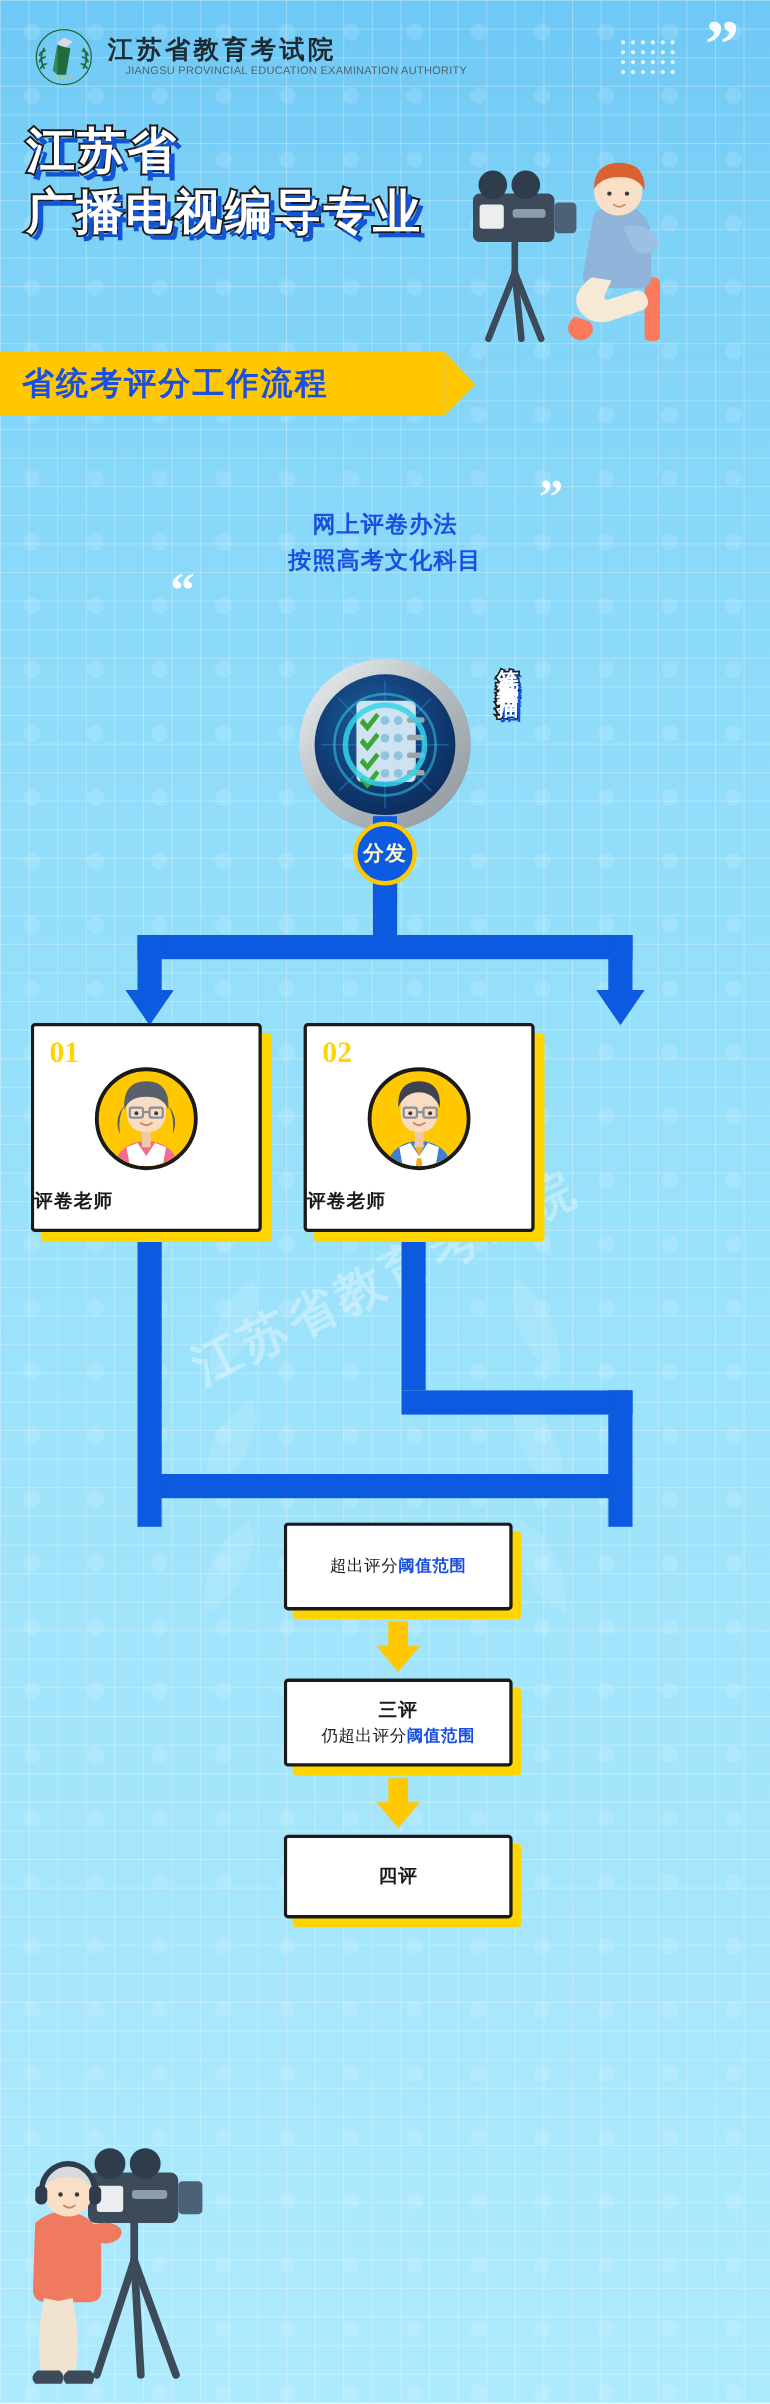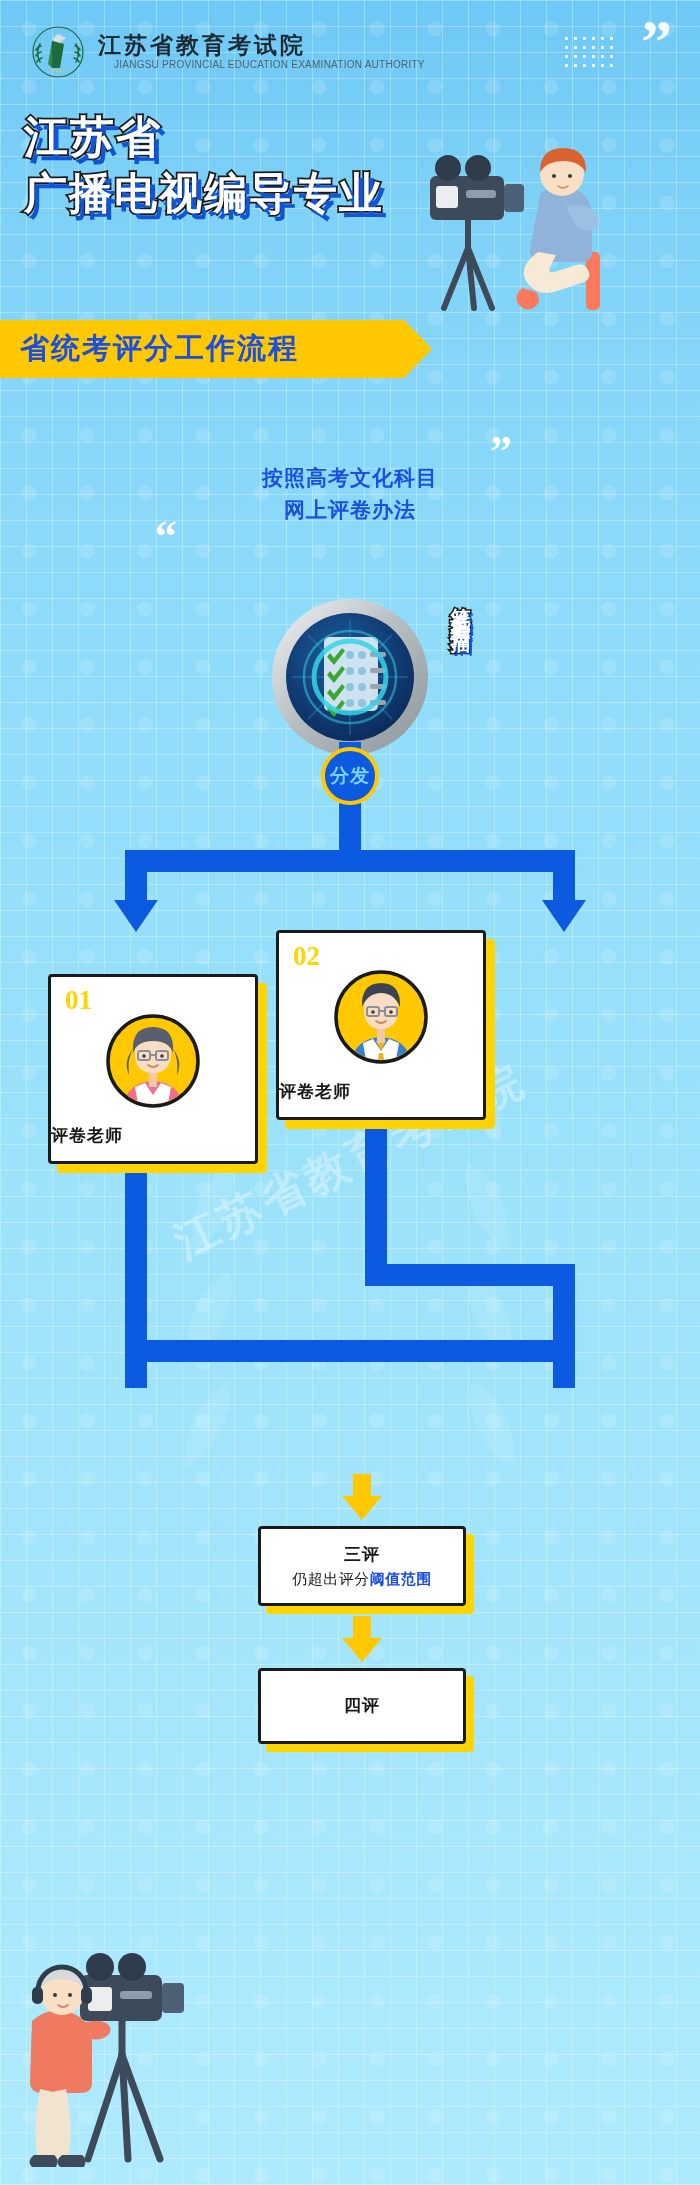--- a/index.html
+++ b/index.html
@@ -54,21 +54,20 @@
 
   
   .hero { position: absolute; top: 92px; left: 0; width: 700px; height: 320px; }
   .hero-title { position: absolute; left: 24px; top: 18px; }
   .tline {
     font-size: 44px; font-weight: bold; color: #ffffff; letter-spacing: 2px;
     line-height: 1.28;
     -webkit-text-stroke: 3.5px #1a1a1a;
     paint-order: stroke fill;
     text-shadow: 5px 6px 0 #1155d4;
-    font-family: Liberation Serif, serif;
   }
   .tline.l2 { font-size: 43px; }
 
   .ribbon {
     position: absolute; left: 0; top: 228px; height: 58px; width: 404px;
     background: #ffc800;
     display: flex; align-items: center;
   }
   .ribbon::after {
     content: ""; position: absolute; right: -28px; top: 0;
@@ -118,21 +117,21 @@
     -webkit-text-stroke: 3px #1a1a1a; paint-order: stroke fill;
     text-shadow: 3px 3px 0 #1155d4;
   }
 
   .stem { position: absolute; background: #0b5ae0; }
   .badge {
     position: absolute; left: 50%; top: 335px; transform: translateX(-50%);
     width: 58px; height: 58px; border-radius: 50%;
     background: #0b5ae0; border: 4px solid #ffc800;
     display: flex; align-items: center; justify-content: center;
-    color: #7dd3fc; font-weight: bold; font-size: 19px; letter-spacing: 1px;
+    color: #fef9c3; font-weight: bold; font-size: 19px; letter-spacing: 1px;
     z-index: 4;
   }
 
   
   .card {
     position: absolute; background: #ffffff; border: 3px solid #1a1a1a;
     border-radius: 4px; box-shadow: 9px 9px 0 #ffd400;
     z-index: 3;
   }
   .card-num {
@@ -264,22 +263,22 @@
             <path d="M-4 110 q-42 26 -40 88 q38 -18 44 -72 Z"></path>
             <path d="M-6 220 q-44 24 -42 86 q38 -18 46 -70 Z"></path>
             <path d="M-8 330 q-44 24 -42 86 q38 -18 46 -70 Z"></path>
           </g>
         </g>
       </svg>
     </div>
     <div class="wm-text">江苏省教育考试院</div>
 
     <div class="subtitle">
+      <div>网上评卷办法</div>
       <div>按照高考文化科目</div>
-      <div>网上评卷办法</div>
     </div>
     <div class="q-small q-a">“</div>
     <div class="q-small q-b">”</div>
 
     <div class="scanner">
       <svg width="160" height="160" viewBox="0 0 160 160">
         <defs>
           <radialGradient id="lensG" cx="42%" cy="34%" r="72%">
             <stop offset="0%" stop-color="#1b5f9e"></stop>
             <stop offset="55%" stop-color="#123f78"></stop>
@@ -337,21 +336,21 @@
     <div class="stem" style="left:125px; top:438px; width:450px; height:22px;"></div>
     <div class="stem" style="left:125px; top:438px; width:22px; height:52px;"></div>
     <div class="stem" style="left:553px; top:438px; width:22px; height:52px;"></div>
     <svg class="yarrow" style="left:114px; top:486px; height:34px;" viewBox="0 0 44 34">
       <path d="M22 34 L0 2 L44 2 Z" fill="#0b5ae0"></path>
     </svg>
     <svg class="yarrow" style="left:542px; top:486px; height:34px;" viewBox="0 0 44 34">
       <path d="M22 34 L0 2 L44 2 Z" fill="#0b5ae0"></path>
     </svg>
 
-    <div class="card" style="left:48px; top:518px; width:210px; height:190px;margin-top:44px;">
+    <div class="card" style="left:28px; top:518px; width:210px; height:190px;">
       <div class="card-num">01</div>
       <div class="avatar">
         <svg width="96" height="96" viewBox="0 0 96 96">
           <circle cx="48" cy="48" r="45" fill="#ffc800" stroke="#1a1a1a" stroke-width="3.5"></circle>
           <clipPath id="cl1">
               <circle cx="48" cy="48" r="43"></circle>
             </clipPath>
           <g clip-path="url(#cl1)">
             <path d="M18 96 q2 -26 30 -28 q28 2 30 28 Z" fill="#f06d8f"></path>
             <path d="M40 70 l8 12 l8 -12 l10 4 l-4 22 l-28 0 l-4 -22 Z" fill="#ffffff"></path>
@@ -406,20 +405,25 @@
 
     <div class="stem" style="left:125px; top:708px; width:22px; height:220px;"></div>
     <div class="stem" style="left:365px; top:708px; width:22px; height:144px;"></div>
     <div class="stem" style="left:365px; top:852px; width:210px; height:22px;"></div>
     <div class="stem" style="left:553px; top:852px; width:22px; height:76px;"></div>
     <div class="stem" style="left:125px; top:928px; width:450px; height:22px;"></div>
     <div class="stem" style="left:125px; top:928px; width:22px; height:48px;"></div>
     <div class="stem" style="left:553px; top:928px; width:22px; height:48px;"></div>
 
 
+    <div class="rbox" style="left:258px; top:972px; width:208px; height:80px;">
+      <div class="t2">
+        <span>超出评分</span><span class="hl">阈值范围</span>
+      </div>
+    </div>
 
     <svg class="yarrow" style="left:340px; top:1062px; height:46px;" viewBox="0 0 44 46">
       <path d="M13 0 h18 v22 h11 L22 46 L2 22 h11 Z" fill="#ffc800"></path>
     </svg>
 
     <div class="rbox" style="left:258px; top:1114px; width:208px; height:80px;">
       <div class="t1">三评</div>
       <div class="t2">
         <span>仍超出评分</span><span class="hl">阈值范围</span>
       </div>

